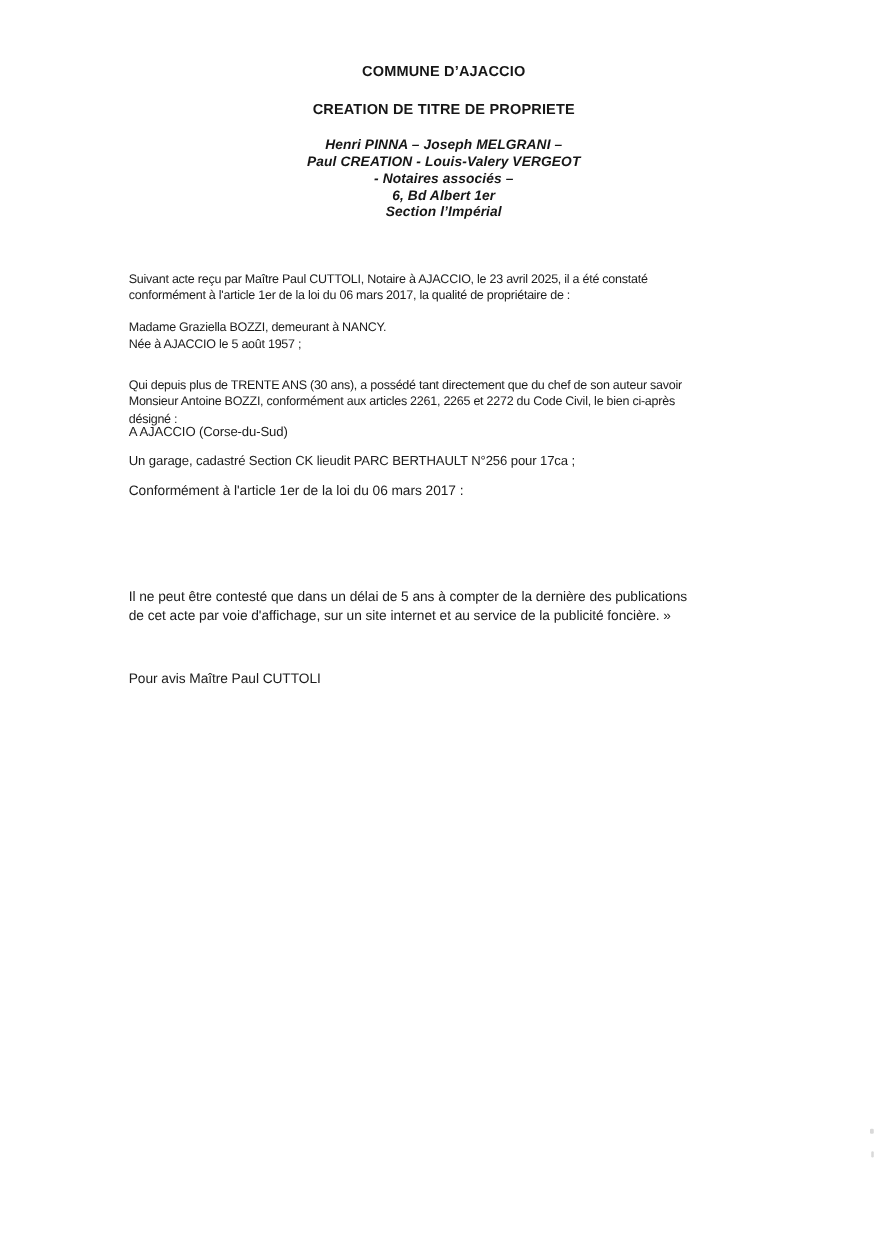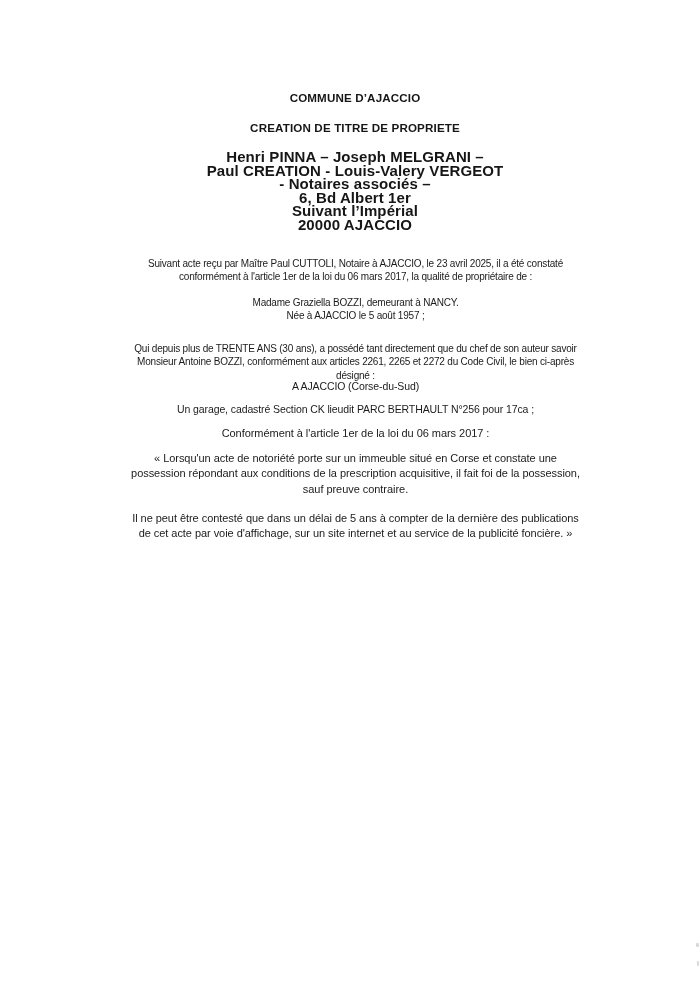--- a/index.html
+++ b/index.html
@@ -9,46 +9,47 @@
   }
   .page {
     position: relative;
     width: 700px;
     height: 988px;
     background: #ffffff;
     overflow: hidden;
     font-family: "Liberation Sans", sans-serif;
     color: #1b1b1b;
   }
-  .abs { position: absolute; margin-top: 40px; }
+  .abs { position: absolute; }
 
   
   .hdr {
     left: 10px;
     right: 0;
     text-align: center;
     font-weight: bold;
     color: #161616;
   }
   .hdr-main {
     font-size: 11.6px;
     letter-spacing: 0.15px;
   }
   .hdr-block {
-    font-size: 15px;
+    font-size: 11px;
     line-height: 13.6px;
     letter-spacing: 0.1px;
+    font-style: italic;
   }
 
   
   .para {
     left: 103px;
     width: 505px;
     white-space: pre-line;
-    text-align: center;
+    text-align: left;
   }
   .t-small {
     font-size: 10px;
     line-height: 13.3px;
     letter-spacing: -0.2px;
   }
   .t-mid {
     font-size: 10.5px;
     line-height: 14px;
     letter-spacing: -0.1px;
@@ -79,45 +80,42 @@
 
   <div class="abs hdr hdr-main" style="top:51px;">COMMUNE D’AJACCIO</div>
 
   <div class="abs hdr hdr-main" style="top:81px;">CREATION DE TITRE DE PROPRIETE</div>
 
   <div class="abs hdr hdr-block" style="top:110px;">
     <div>Henri PINNA – Joseph MELGRANI –</div>
     <div>Paul CREATION - Louis-Valery VERGEOT</div>
     <div>- Notaires associés –</div>
     <div>6, Bd Albert 1er</div>
-    <div>Suivant l’Impérial</div>
-    <div>20000 AJACCIO</div>
+    <div>Section l’Impérial</div>
   </div>
 
   <div class="abs para t-small" style="top:217px;">Suivant acte reçu par Maître Paul CUTTOLI, Notaire à AJACCIO, le 23 avril 2025, il a été constaté
 conformément à l'article 1er de la loi du 06 mars 2017, la qualité de propriétaire de :</div>
 
   <div class="abs para t-small" style="top:256px;">Madame Graziella BOZZI, demeurant à NANCY.
 Née à AJACCIO le 5 août 1957 ;</div>
 
   <div class="abs para t-small" style="top:302px;">Qui depuis plus de TRENTE ANS (30 ans), a possédé tant directement que du chef de son auteur savoir
 Monsieur Antoine BOZZI, conformément aux articles 2261, 2265 et 2272 du Code Civil, le bien ci-après
 désigné :</div>
 
   <div class="abs para t-mid" style="top:339px;">A AJACCIO (Corse-du-Sud)</div>
 
   <div class="abs para t-mid" style="top:362px;">Un garage, cadastré Section CK lieudit PARC BERTHAULT N°256 pour 17ca ;</div>
 
   <div class="abs para t-body" style="top:386px;">Conformément à l'article 1er de la loi du 06 mars 2017 :</div>
 
-  <div class="abs para t-body" style="top:411px;">« Lorsqu'un acte de notoriété porte sur un immeuble situé en Corse et constate une
-possession répondant aux conditions de la prescription acquisitive, il fait foi de la possession,
-sauf preuve contraire.</div>
 
   <div class="abs para t-body" style="top:471px;">Il ne peut être contesté que dans un délai de 5 ans à compter de la dernière des publications
 de cet acte par voie d'affichage, sur un site internet et au service de la publicité foncière. »</div>
 
 
+  <div class="abs para t-body" style="top:536px;">Pour avis Maître Paul CUTTOLI</div>
 
   <div class="abs artifact artifact-1"></div>
   <div class="abs artifact artifact-2"></div>
 
 </div>
 
 </body></html>

